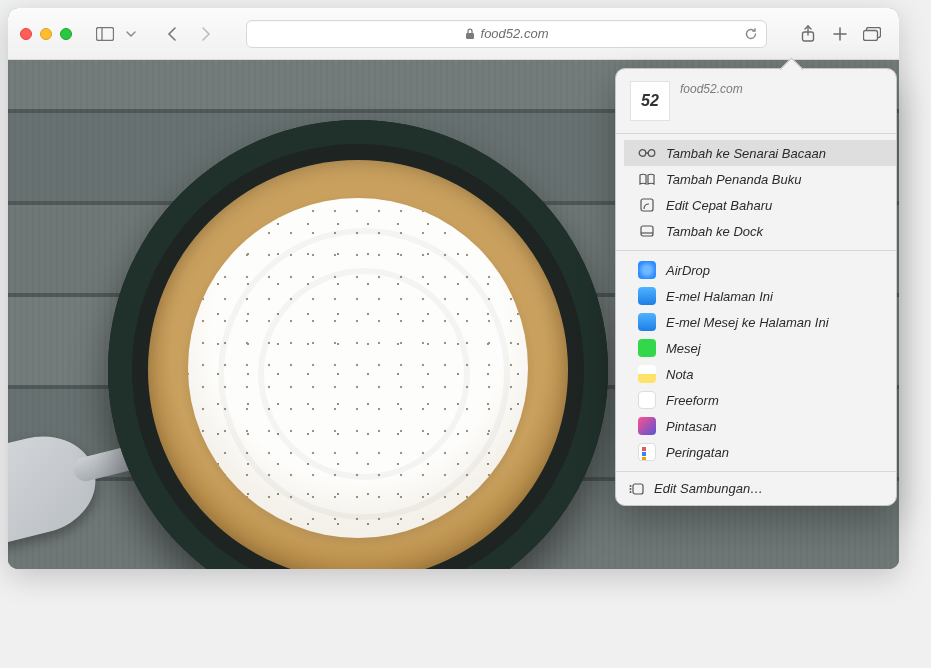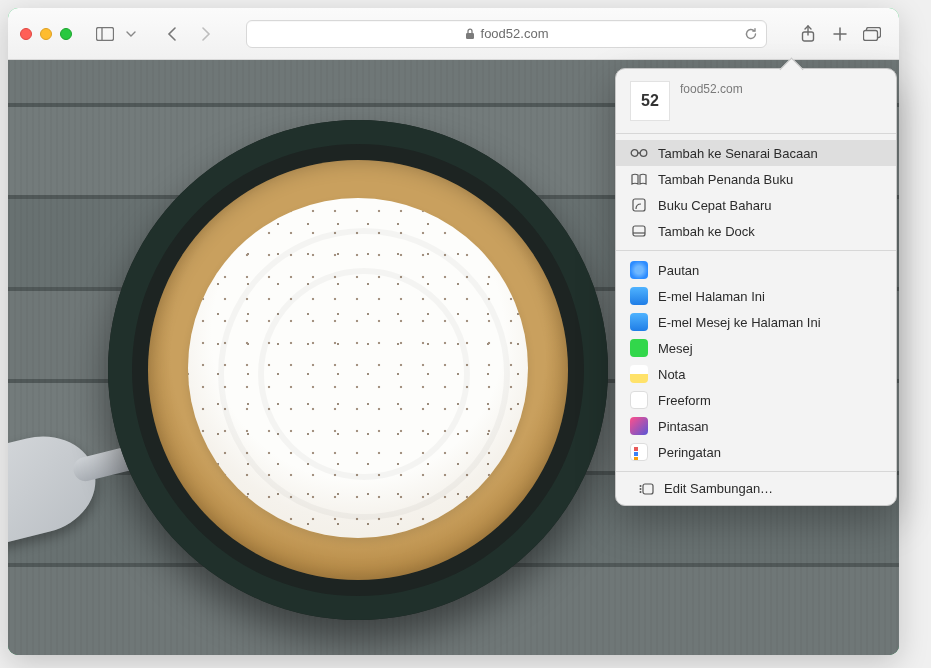--- a/index.html
+++ b/index.html
@@ -5,27 +5,28 @@
   * { box-sizing: border-box; margin: 0; padding: 0; }
   body {
     font-family: -apple-system, "Helvetica Neue", Arial, sans-serif;
     background: #f0f0f0;
     width: 931px;
     height: 668px;
     overflow: hidden;
   }
   .window {
     width: 891px;
-    height: 647px;
+    height: 561px;
     background: #22c55e;
     border-radius: 10px;
     box-shadow: 0 8px 30px rgba(0,0,0,0.18);
     position: relative;
     margin: 8px 0 0 8px;
     overflow: visible;
+    font-style: italic;
   }
   .titlebar {
     height: 52px;
     background: linear-gradient(#fbfbfb,#f1f1f1);
     border-bottom: 1px solid #d9d9d9;
     display: flex;
     align-items: center;
     padding: 0 12px;
     gap: 8px;
     border-top-left-radius: 10px;
@@ -179,20 +180,21 @@
     font-weight:700; font-size:16px; color:#333;
   }
   .share-title{ font-weight:600; line-height:1.25; }
   .share-sub{ color:#7a7a7a; font-size:12px; margin-top:1px;}
   .divider{ height:1px; background:#d7d7d7; margin: 2px 0;}
   .menu{ padding: 4px 0;}
   .item{
     display:flex; align-items:center; gap:10px;
     padding: 4px 14px;
     cursor:default;
+    margin-left:8px;
   }
   .item.highlight{
     background:#dedede;
   }
   .item .micon{
     width:18px; height:18px; display:flex; align-items:center; justify-content:center;
     color:#585858; flex:0 0 18px;
   }
   .appicon{ width:18px; height:18px; border-radius:4px; flex:0 0 18px;}
   .ai-airdrop{ background: radial-gradient(circle,#6fb7ff 30%,#2d8cff 70%); }
@@ -201,21 +203,21 @@
   .ai-notes{ background: linear-gradient(#fff 50%,#ffe26a 50%);}
   .ai-freeform{ background:#fff; border:1px solid #ddd;}
   .ai-reminders{ background:#fff; border:1px solid #ddd;
     background-image: linear-gradient(#e85a5a, #e85a5a), linear-gradient(#3b82f6,#3b82f6), linear-gradient(#f59e0b,#f59e0b);
     background-size: 4px 4px,4px 4px,4px 4px;
     background-position: 3px 3px, 3px 8px, 3px 13px;
     background-repeat:no-repeat;}
   .ai-shortcuts{ background: linear-gradient(135deg,#ff4f8b,#5856d6);}
   .edit-row{
     display:flex; align-items:center; gap:10px;
-    padding: 7px 22px 9px;
+    padding: 7px 12px 9px;
   }
   svg{ display:block;}
 </style>
 </head>
 <body>
 
 <div class="window">
 
   <div class="titlebar">
     <div class="traffic">
@@ -330,39 +332,39 @@
         </span>
         <span>Tambah Penanda Buku</span>
       </div>
       <div class="item">
         <span class="micon">
           <svg width="14" height="14" viewBox="0 0 14 14">
               <rect x="1" y="1" width="12" height="12" rx="2" fill="none" stroke="#555" stroke-width="1.2"></rect>
               <path d="M4 11c0-3 2-5 5-5" fill="none" stroke="#555" stroke-width="1.2"></path>
             </svg>
         </span>
-        <span>Buku Cepat Baharu</span>
+        <span>Edit Cepat Baharu</span>
       </div>
       <div class="item">
         <span class="micon">
           <svg width="14" height="12" viewBox="0 0 14 12">
               <rect x="1" y="1" width="12" height="10" rx="2" fill="none" stroke="#555" stroke-width="1.2"></rect>
               <line x1="1" y1="8" x2="13" y2="8" stroke="#555" stroke-width="1.2"></line>
             </svg>
         </span>
         <span>Tambah ke Dock</span>
       </div>
     </div>
 
     <div class="divider"></div>
 
     <div class="menu">
       <div class="item">
         <span class="appicon ai-airdrop"></span>
-        <span>Pautan</span>
+        <span>AirDrop</span>
       </div>
       <div class="item">
         <span class="appicon ai-mail"></span>
         <span>E-mel Halaman Ini</span>
       </div>
       <div class="item">
         <span class="appicon ai-mail"></span>
         <span>E-mel Mesej ke Halaman Ini</span>
       </div>
       <div class="item">

